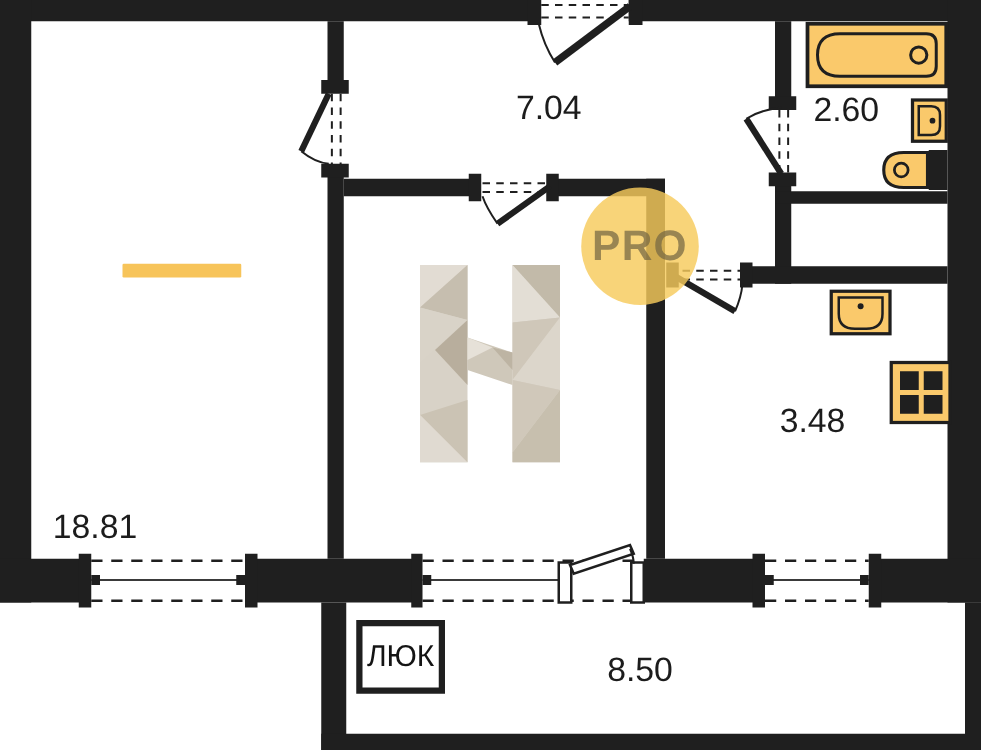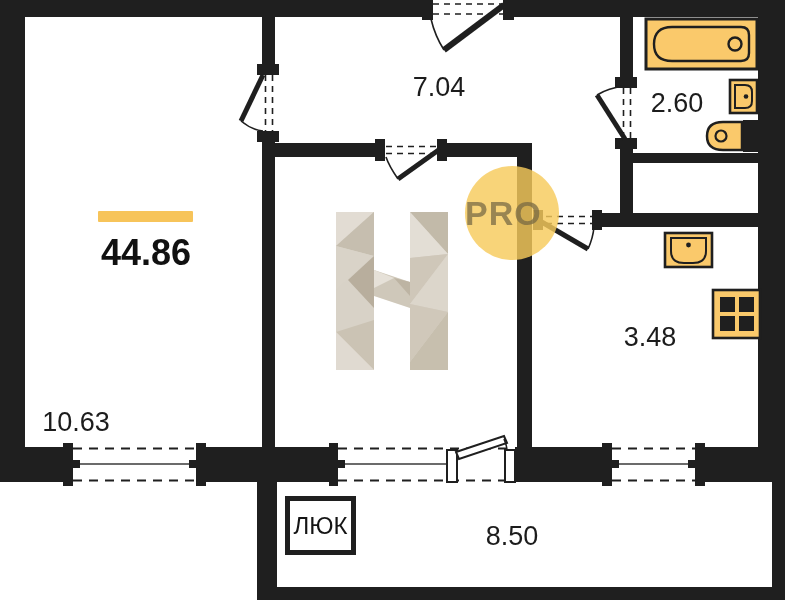--- a/index.html
+++ b/index.html
@@ -7,23 +7,23 @@
         font-family:"Liberation Sans", sans-serif;
         --wall:#1F1F1F; --accent:#F7C45A; --fixture:#FAC96B; --beige:#D8D2C7;}
   .wall{position:absolute;background:var(--wall);}
   .lbl{position:absolute;transform:translate(-50%,-50%);font-size:27px;color:#1c1c1c;
        white-space:nowrap;z-index:6;letter-spacing:0px;}
   .lbl-total{font-size:36px;font-weight:700;color:#111;}
   #total-bar{position:absolute;left:98px;top:211px;width:95px;height:11px;
              background:var(--accent);z-index:6;border-radius:1px;}
   #overlay{position:absolute;left:0;top:0;z-index:3;}
   #hlogo{position:absolute;left:336px;top:212px;z-index:1;}
-  #pro-badge{position:absolute;left:465px;top:166px;width:94px;height:94px;border-radius:50%;
+  #pro-badge{position:absolute;left:465px;top:150px;width:94px;height:94px;border-radius:50%;
              background:rgba(246,202,92,0.82);z-index:7;display:flex;align-items:center;
-             font-size:34px;font-weight:700;letter-spacing:1px;
+             justify-content:center;font-size:34px;font-weight:700;letter-spacing:1px;
              color:rgba(116,102,66,0.72);}
   #hatch-box{position:absolute;left:285px;top:496px;width:71px;height:59px;box-sizing:border-box;
              border:5px solid var(--wall);background:#fff;display:flex;align-items:center;
              justify-content:center;font-size:24px;color:#141414;z-index:6;}
   .dashw{stroke:var(--wall);stroke-width:2;stroke-dasharray:9 7;fill:none;}
   .dashd{stroke:var(--wall);stroke-width:1.6;stroke-dasharray:6 5;fill:none;}
   .cline{stroke:#3a3a3a;stroke-width:1.6;fill:none;}
   .leaf{stroke:var(--wall);stroke-width:5;fill:none;}
   .leaf-thick{stroke:var(--wall);stroke-width:6;fill:none;}
   .arc{stroke:var(--wall);stroke-width:1.6;fill:none;}
@@ -193,24 +193,23 @@
     <g>
       <rect class="fx" x="713" y="290" width="47" height="48" stroke-width="2.6"></rect>
       <rect class="wf" x="720" y="297" width="15" height="15"></rect>
       <rect class="wf" x="739" y="297" width="15" height="15"></rect>
       <rect class="wf" x="720" y="316" width="15" height="15"></rect>
       <rect class="wf" x="739" y="316" width="15" height="15"></rect>
     </g>
   </svg>
 
   <div id="total-bar"></div>
-  <div class="lbl lbl-total" style="left:146px;top:253px;">44.86</div>
-  <div class="lbl" style="left:76px;top:422px;">10.63</div>
+  <div class="lbl" style="left:76px;top:422px;">18.81</div>
   <div class="lbl" style="left:439px;top:87px;">7.04</div>
-  <div class="lbl" style="left:677px;top:103px;">2.60</div>
+  <div class="lbl" style="left:677px;top:88px;">2.60</div>
   <div class="lbl" style="left:650px;top:337px;">3.48</div>
   <div class="lbl" style="left:512px;top:536px;">8.50</div>
 
   <div id="hatch-box">
     <span>ЛЮК</span>
   </div>
 
   <div id="pro-badge">
     <span>PRO</span>
   </div>

